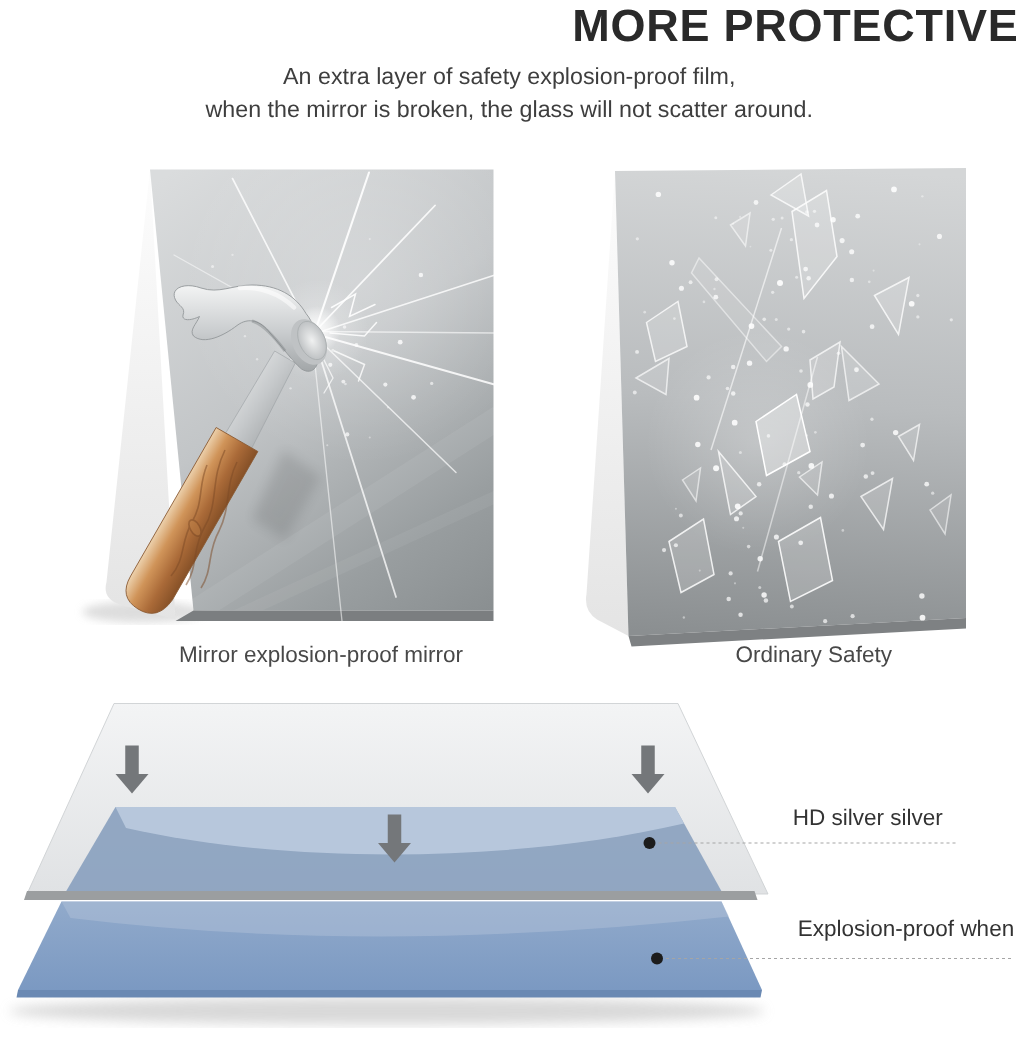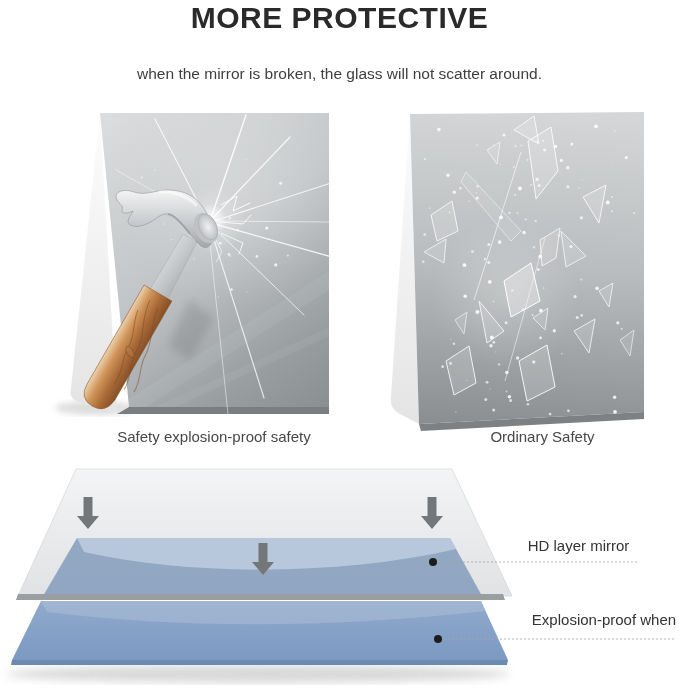--- a/index.html
+++ b/index.html
@@ -3,21 +3,21 @@
 <meta charset="utf-8">
 <style>
   html,body{margin:0;padding:0}
   body{
     width:679px;height:699px;background:#ffffff;
     font-family:"Liberation Sans",sans-serif;
     position:relative;overflow:hidden;
   }
   .stage{position:absolute;inset:0}
   .title{
-    position:absolute;top:1px;left:0;right:0;text-align:center;
+    position:absolute;top:1px;left:0;right:0;text-align:right;
     font-size:30px;font-weight:bold;color:#2a2a2a;letter-spacing:.5px;
   }
   .subtitle{
     position:absolute;top:41px;left:0;right:0;text-align:center;
     font-size:15.5px;line-height:22px;color:#3e3e3e;
   }
   svg.art{position:absolute;left:0;top:0;display:block}
   .caption{position:absolute;font-size:15px;color:#484848;text-align:center}
   .caption-left{left:90px;top:428px;width:248px}
   .caption-right{left:460px;top:428px;width:165px}
@@ -26,21 +26,21 @@
   .label-film{left:530px;top:611px;width:148px}
 </style>
 </head>
 <body>
 
 <div class="stage">
 
   <div class="title">MORE PROTECTIVE</div>
 
   <div class="subtitle">
-    <br>
+    <span>An extra layer of safety explosion-proof film,</span><br>
     <span>when the mirror is broken, the glass will not scatter around.</span>
   </div>
 
   <svg class="art" width="679" height="699" viewBox="0 0 679 699">
     <defs>
       <linearGradient id="standGrad" x1="0" y1="0" x2="0" y2="1">
         <stop offset="0" stop-color="#fdfdfd"></stop>
           <stop offset="1" stop-color="#e4e4e4"></stop>
       </linearGradient>
       <linearGradient id="mirrorGrad" gradientUnits="userSpaceOnUse" x1="120" y1="110" x2="330" y2="410">
@@ -351,17 +351,17 @@
 
       <g>
         <circle cx="433" cy="562" r="4" fill="#1c1c1c"></circle>
         <line x1="439" y1="562" x2="637" y2="562" stroke="#a5a5a5" stroke-width="0.8" stroke-dasharray="2 2"></line>
         <circle cx="438" cy="639" r="4" fill="#1c1c1c"></circle>
         <line x1="444" y1="639" x2="676" y2="639" stroke="#a5a5a5" stroke-width="0.8" stroke-dasharray="2 2"></line>
       </g>
     </g>
   </svg>
 
-  <div class="caption caption-left">Safety explosion-proof safety</div>
+  <div class="caption caption-left">Mirror explosion-proof mirror</div>
   <div class="caption caption-right">Ordinary Safety</div>
-  <div class="layer-label label-mirror">HD layer mirror</div>
+  <div class="layer-label label-mirror">HD silver silver</div>
   <div class="layer-label label-film">Explosion-proof when</div>
 </div>
 
 </body></html>

